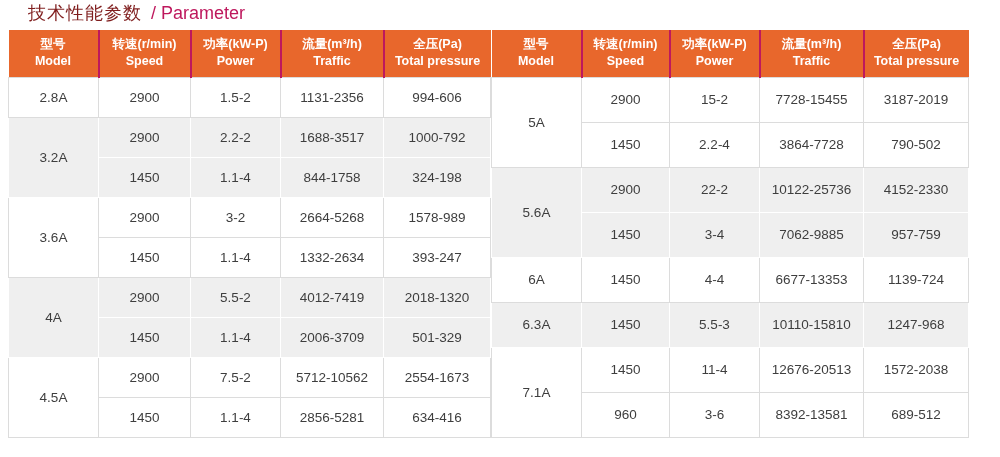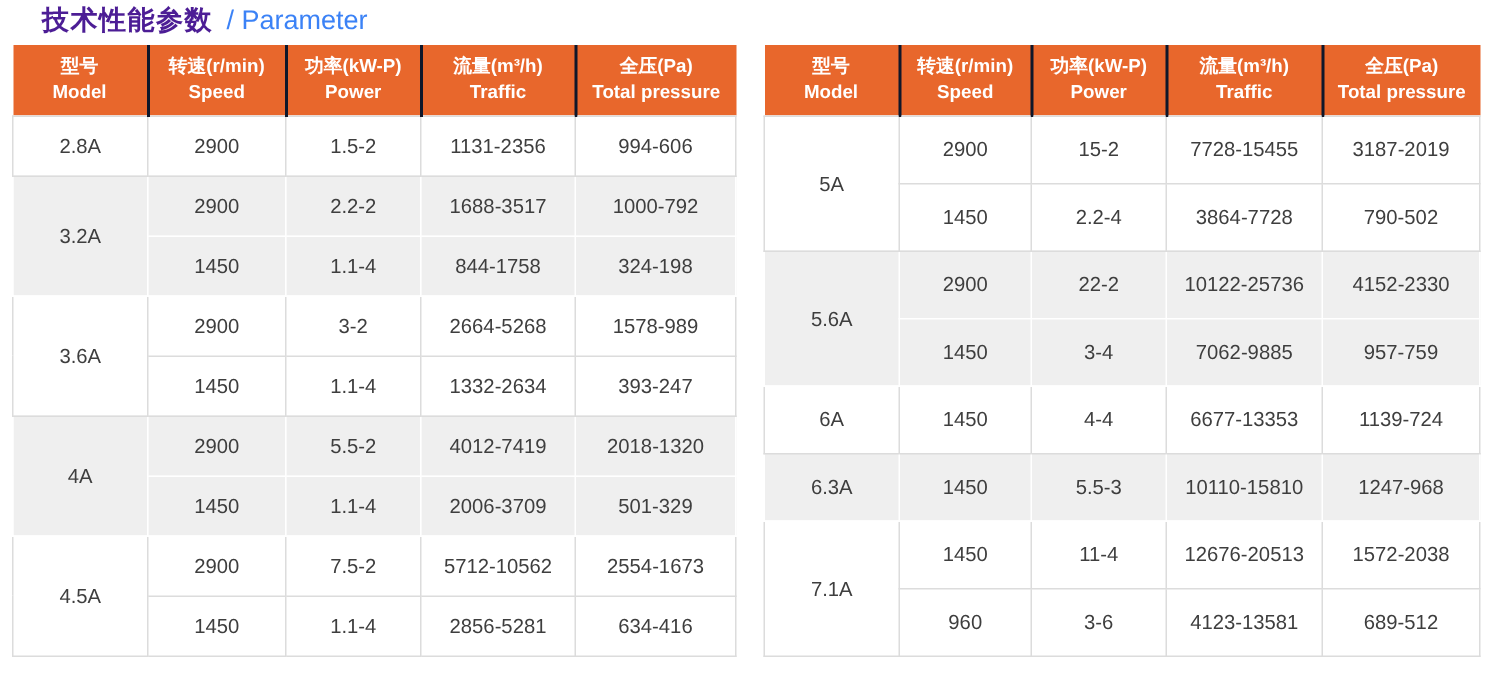--- a/index.html
+++ b/index.html
@@ -9,45 +9,44 @@
     background: #ffffff;
     font-family: "Liberation Sans", sans-serif;
     overflow: hidden;
   }
   .page-title {
     margin: 3px 0 6px 28px;
     font-size: 18px;
     line-height: 21px;
     white-space: nowrap;
   }
-  .title-zh { color: #4c1d95; font-weight: bold; letter-spacing: 1px; }
-  .title-en { color: #3b82f6; font-weight: normal; margin-left: 4px; }
+  .title-zh { color: #7f1d1d; font-weight: normal; letter-spacing: 1px; }
+  .title-en { color: #be185d; font-weight: normal; margin-left: 4px; }
 
   .tables-wrap {
     display: flex;
     margin-left: 8px;
-    gap: 18px;
     align-items: flex-start;
   }
   table.param-table {
     border-collapse: collapse;
     table-layout: fixed;
   }
   table.t-left  { width: 482px; }
   table.t-right { width: 477px; }
 
   .param-table th {
     background: #e8672c;
     color: #ffffff;
     font-size: 12.5px;
     font-weight: bold;
     height: 47px;
     padding: 4px 2px;
     border: none;
-    border-left: 2px solid #0f172a;
+    border-left: 2px solid #be185d;
     text-align: center;
     vertical-align: middle;
     line-height: 17px;
   }
   .param-table th:first-child { border-left: none; }
 
   .param-table td {
     border: 1px solid #dcdcdc;
     text-align: center;
     vertical-align: middle;
@@ -245,19 +244,19 @@
       <tr>
         <td rowspan="2">7.1A</td>
         <td>1450</td>
         <td>11-4</td>
         <td>12676-20513</td>
         <td>1572-2038</td>
       </tr>
       <tr>
         <td>960</td>
         <td>3-6</td>
-        <td>4123-13581</td>
+        <td>8392-13581</td>
         <td>689-512</td>
       </tr>
     </tbody>
   </table>
 
 </div>
 
 </body></html>

